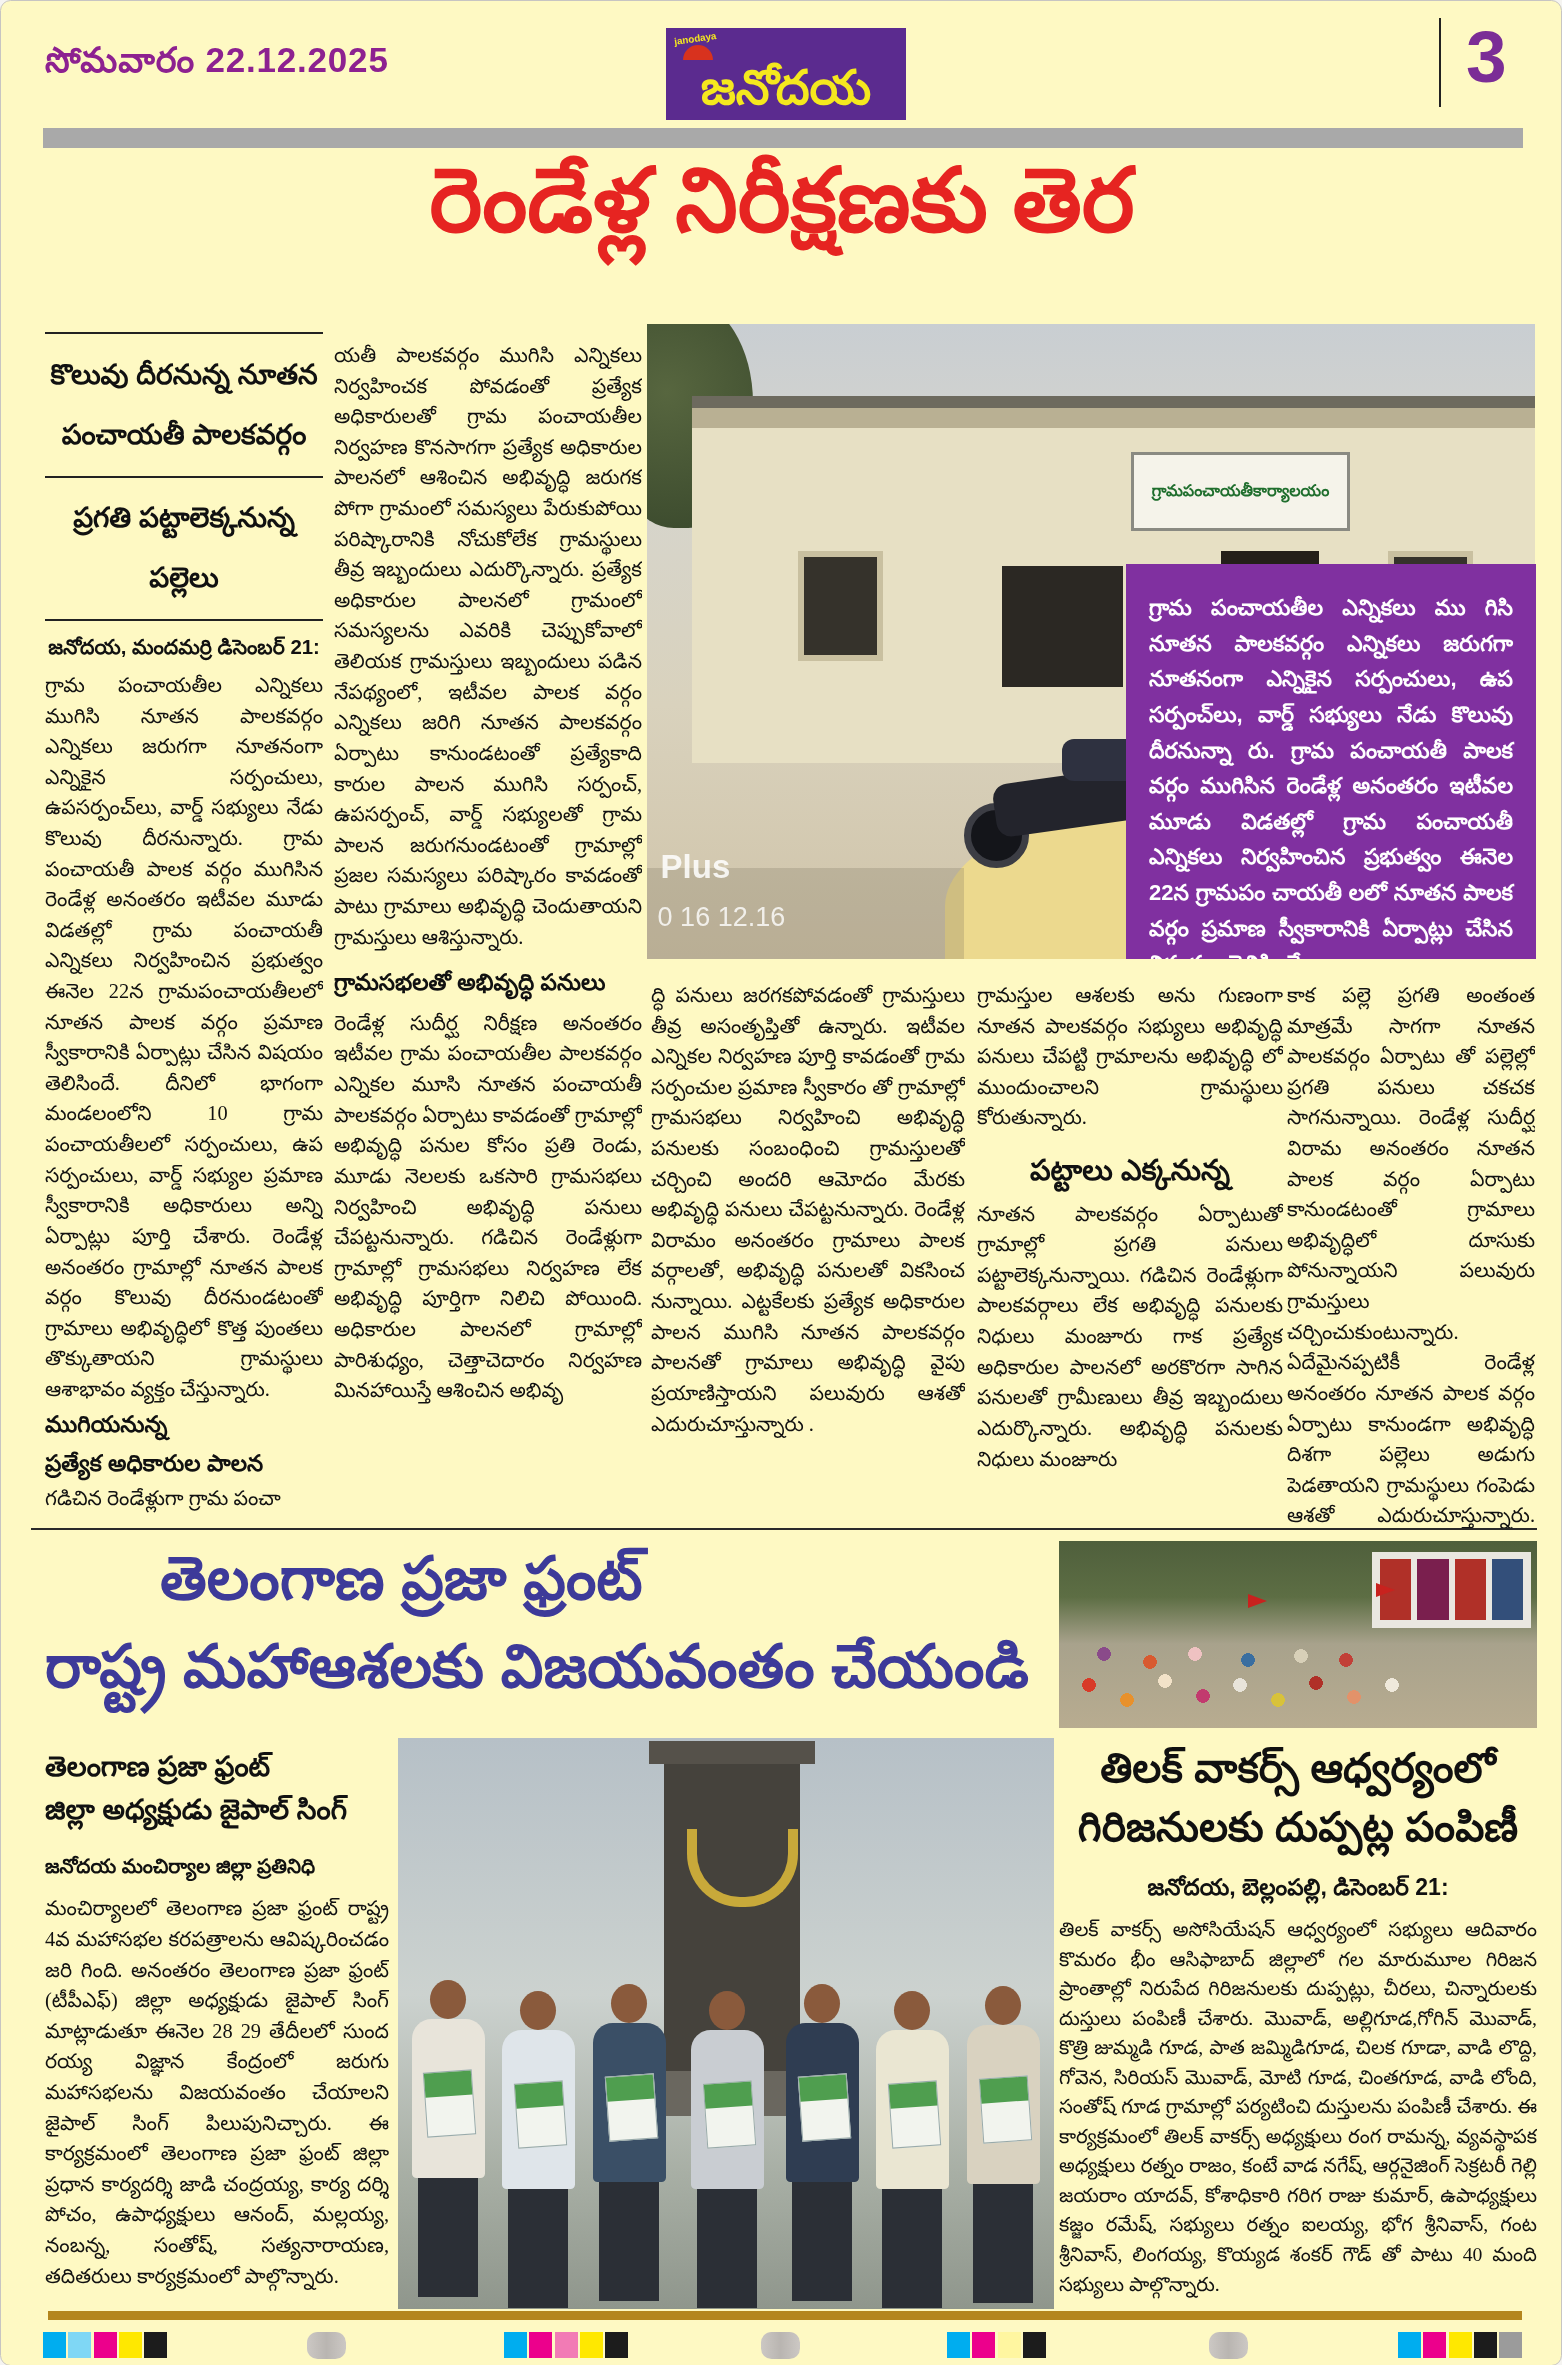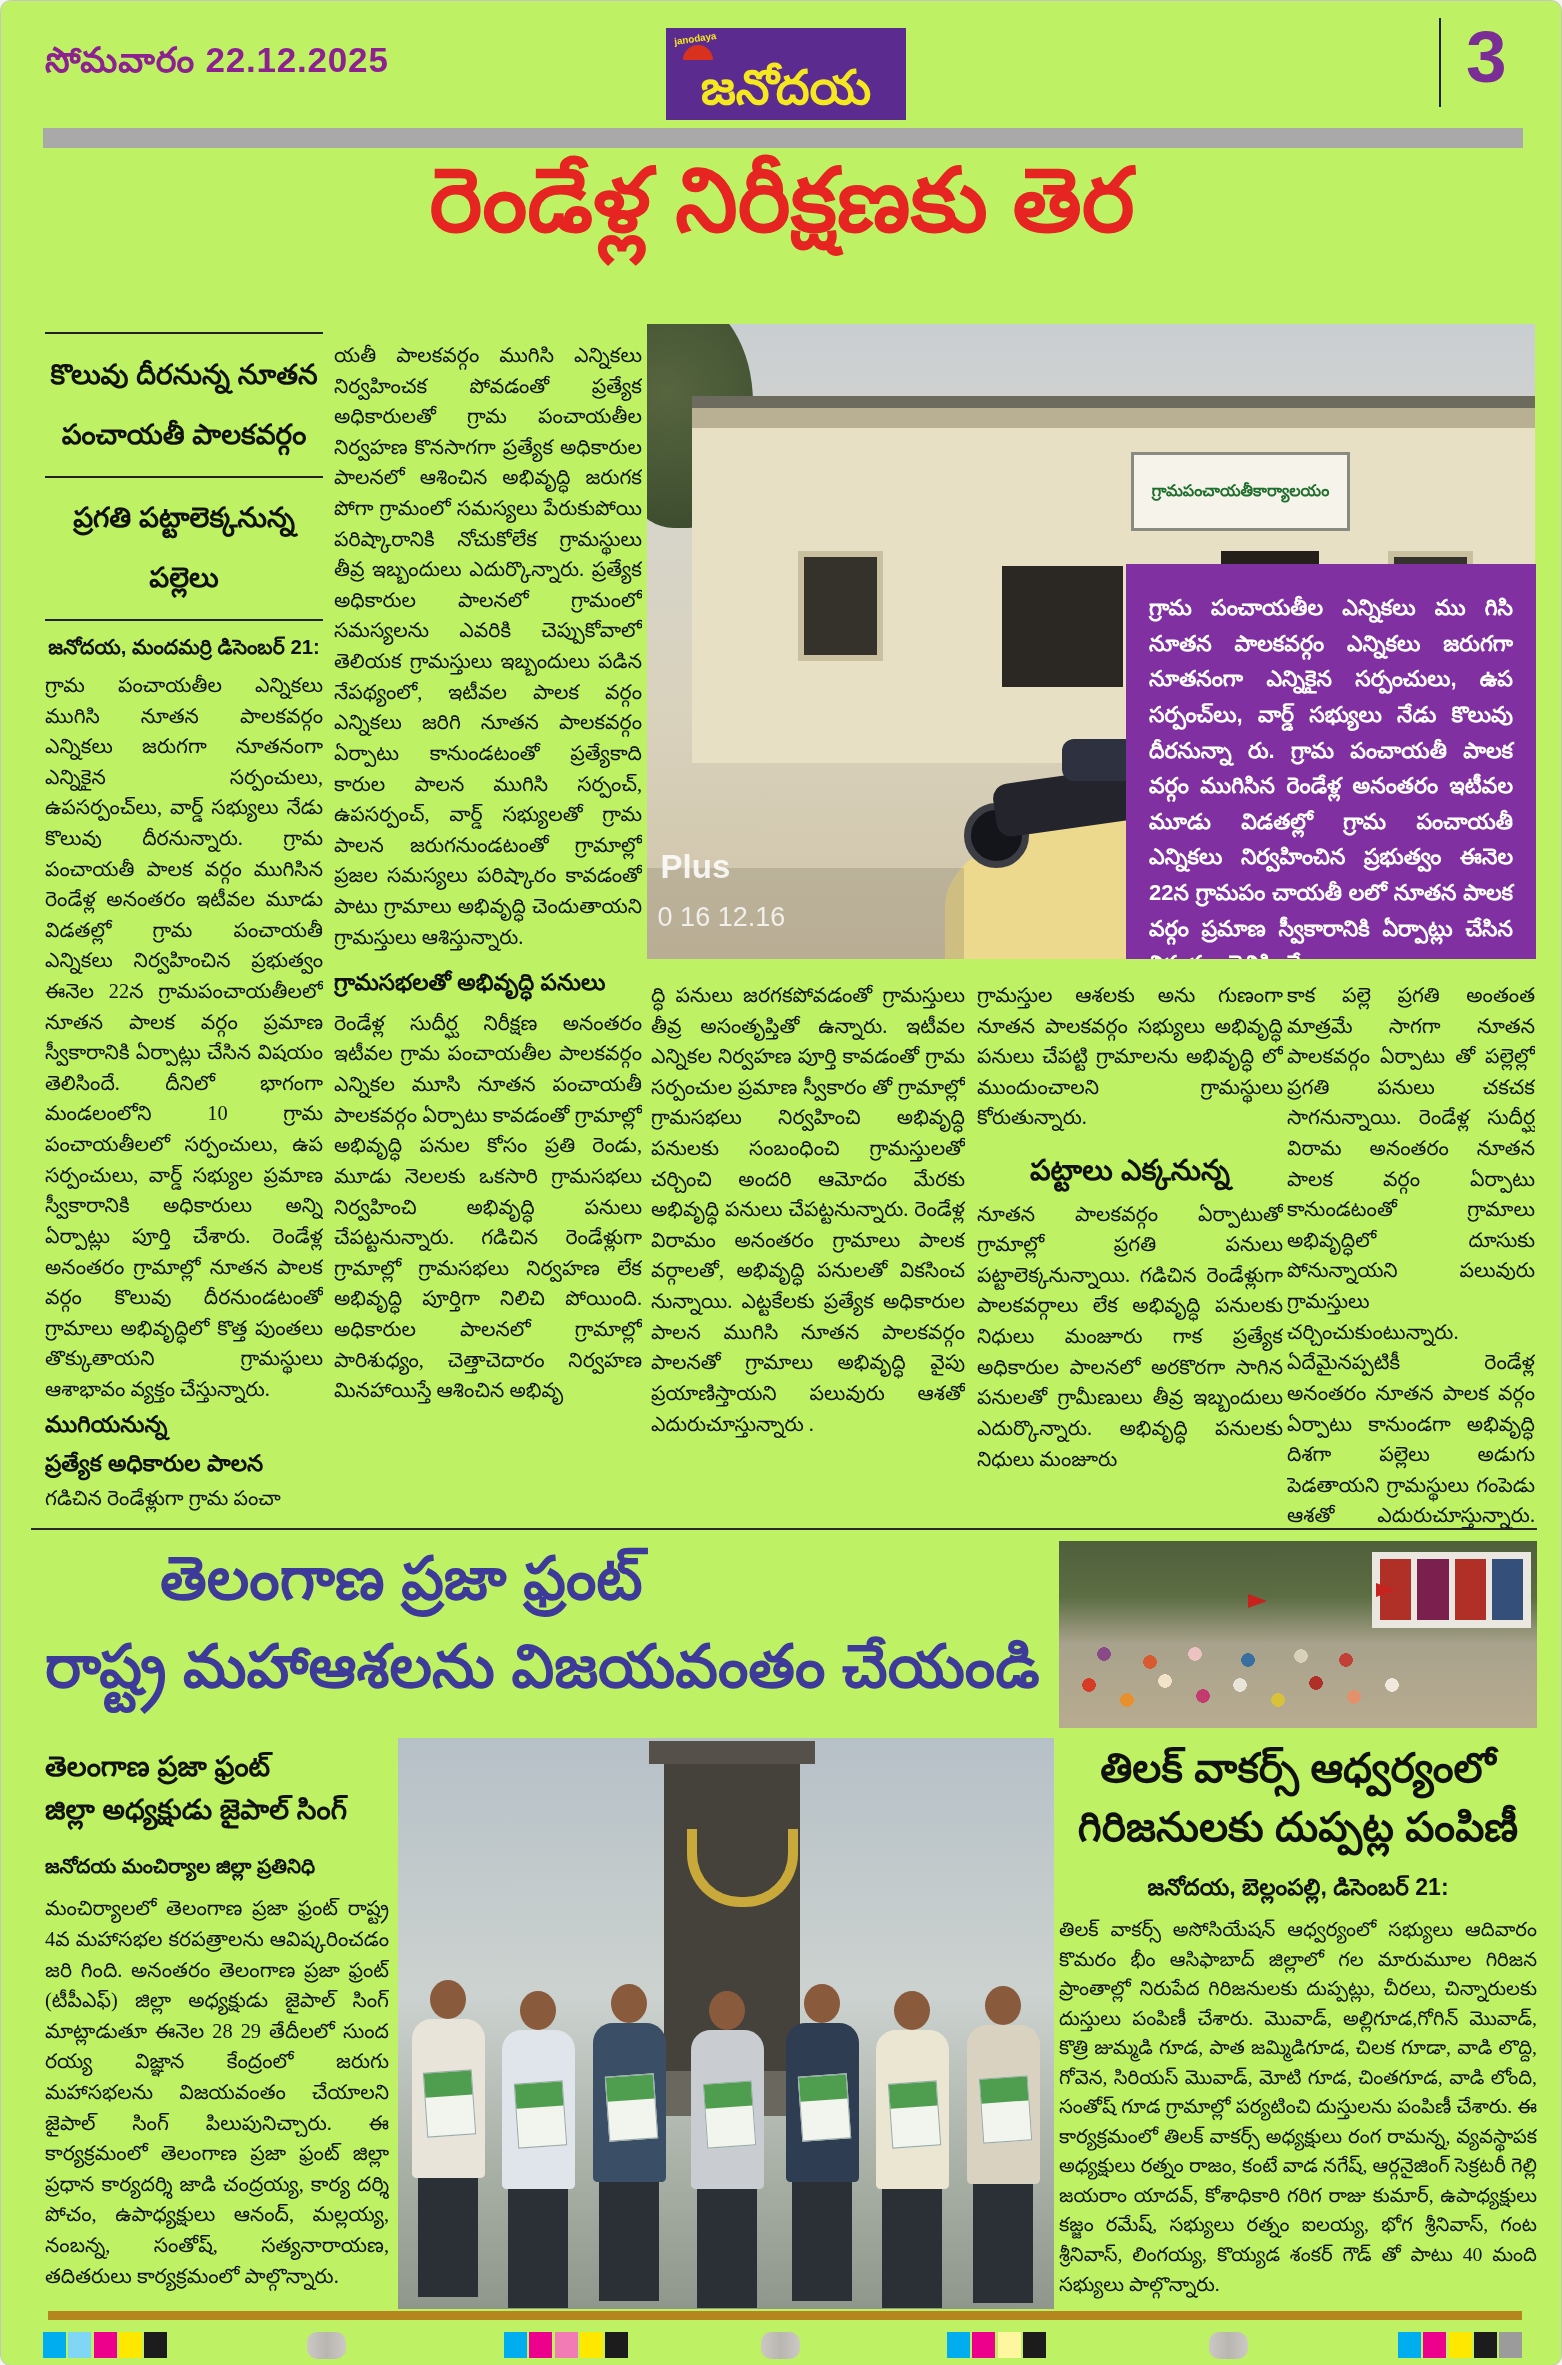--- a/index.html
+++ b/index.html
@@ -1,16 +1,16 @@
 <!DOCTYPE html>
 <html style="font-size:12px"><head>
 <meta charset="utf-8">
 <style>
   html,body{margin:0;padding:0;background:#f5f4f1;}
-  #page{position:relative;width:1562px;height:2366px;background:#bef264;overflow:hidden;
+  #page{position:relative;width:1562px;height:2366px;background:#fef9c3;overflow:hidden;
         border:1.5px solid #c7c5c2;border-radius:10.6px;box-sizing:border-box;
         font-family:"Liberation Serif",serif;color:#111;}
   .abs{position:absolute;}
 
   
   .date{left:44px;top:39px;font-family:"Liberation Sans",sans-serif;font-weight:bold;
         font-size:35px;color:#8d2190;letter-spacing:0.8px;}
   .masthead{left:665px;top:27px;width:240px;height:92px;background:#5b2b8f;
             display:flex;align-items:flex-end;justify-content:center;}
   .masthead-text{font-family:"Liberation Sans",sans-serif;font-weight:bold;font-size:48px;
@@ -220,21 +220,21 @@
   <div class="col" style="left:976px;top:979px;width:306px;height:548px;">
     <div>గ్రామస్తుల ఆశలకు అను గుణంగా నూతన పాలకవర్గం సభ్యులు అభివృద్ధి పనులు చేపట్టి గ్రామాలను అభివృద్ధి లో ముందుంచాలని గ్రామస్థులు కోరుతున్నారు.</div>
     <div class="subhead-lg" style="margin-top:7.6px;">పట్టాలు ఎక్కనున్న</div>
     <div>నూతన పాలకవర్గం ఏర్పాటుతో గ్రామాల్లో ప్రగతి పనులు పట్టాలెక్కనున్నాయి. గడిచిన రెండేళ్లుగా పాలకవర్గాలు లేక అభివృద్ధి పనులకు నిధులు మంజూరు గాక ప్రత్యేక అధికారుల పాలనలో అరకొరగా సాగిన పనులతో గ్రామీణులు తీవ్ర ఇబ్బందులు ఎదుర్కొన్నారు. అభివృద్ధి పనులకు నిధులు మంజూరు</div>
   </div>
   <div class="col" style="left:1286px;top:979px;width:248px;height:548px;">కాక పల్లె ప్రగతి అంతంత మాత్రమే సాగగా నూతన పాలకవర్గం ఏర్పాటు తో పల్లెల్లో ప్రగతి పనులు చకచక సాగనున్నాయి. రెండేళ్ల సుదీర్ఘ విరామ అనంతరం నూతన పాలక వర్గం ఏర్పాటు కానుండటంతో గ్రామాలు అభివృద్ధిలో దూసుకు పోనున్నాయని పలువురు గ్రామస్తులు చర్చించుకుంటున్నారు. ఏదేమైనప్పటికీ రెండేళ్ల అనంతరం నూతన పాలక వర్గం ఏర్పాటు కానుండగా అభివృద్ధి దిశగా పల్లెలు అడుగు పెడతాయని గ్రామస్థులు గంపెడు ఆశతో ఎదురుచూస్తున్నారు. గ్రామస్తుల ఆశలను ఏ మేరకు సఫలీకృతం చేస్తారో వేచి చూడాల్సిందే మరి...</div>
 
   <div class="abs rule-mid"></div>
 
   <div class="abs mid-h1">తెలంగాణ ప్రజా ఫ్రంట్</div>
-  <div class="abs mid-h2">రాష్ట్ర  మహాఆశలను విజయవంతం చేయండి</div>
+  <div class="abs mid-h2">రాష్ట్ర  మహాఆశలకు విజయవంతం చేయండి</div>
   <div class="abs photo-crowd">
     <div class="crowd-banner">
         <i></i>
         <i></i>
         <i></i>
         <i></i>
       </div>
     <div class="flag f1"></div>
     <div class="flag f2"></div>
   </div>

